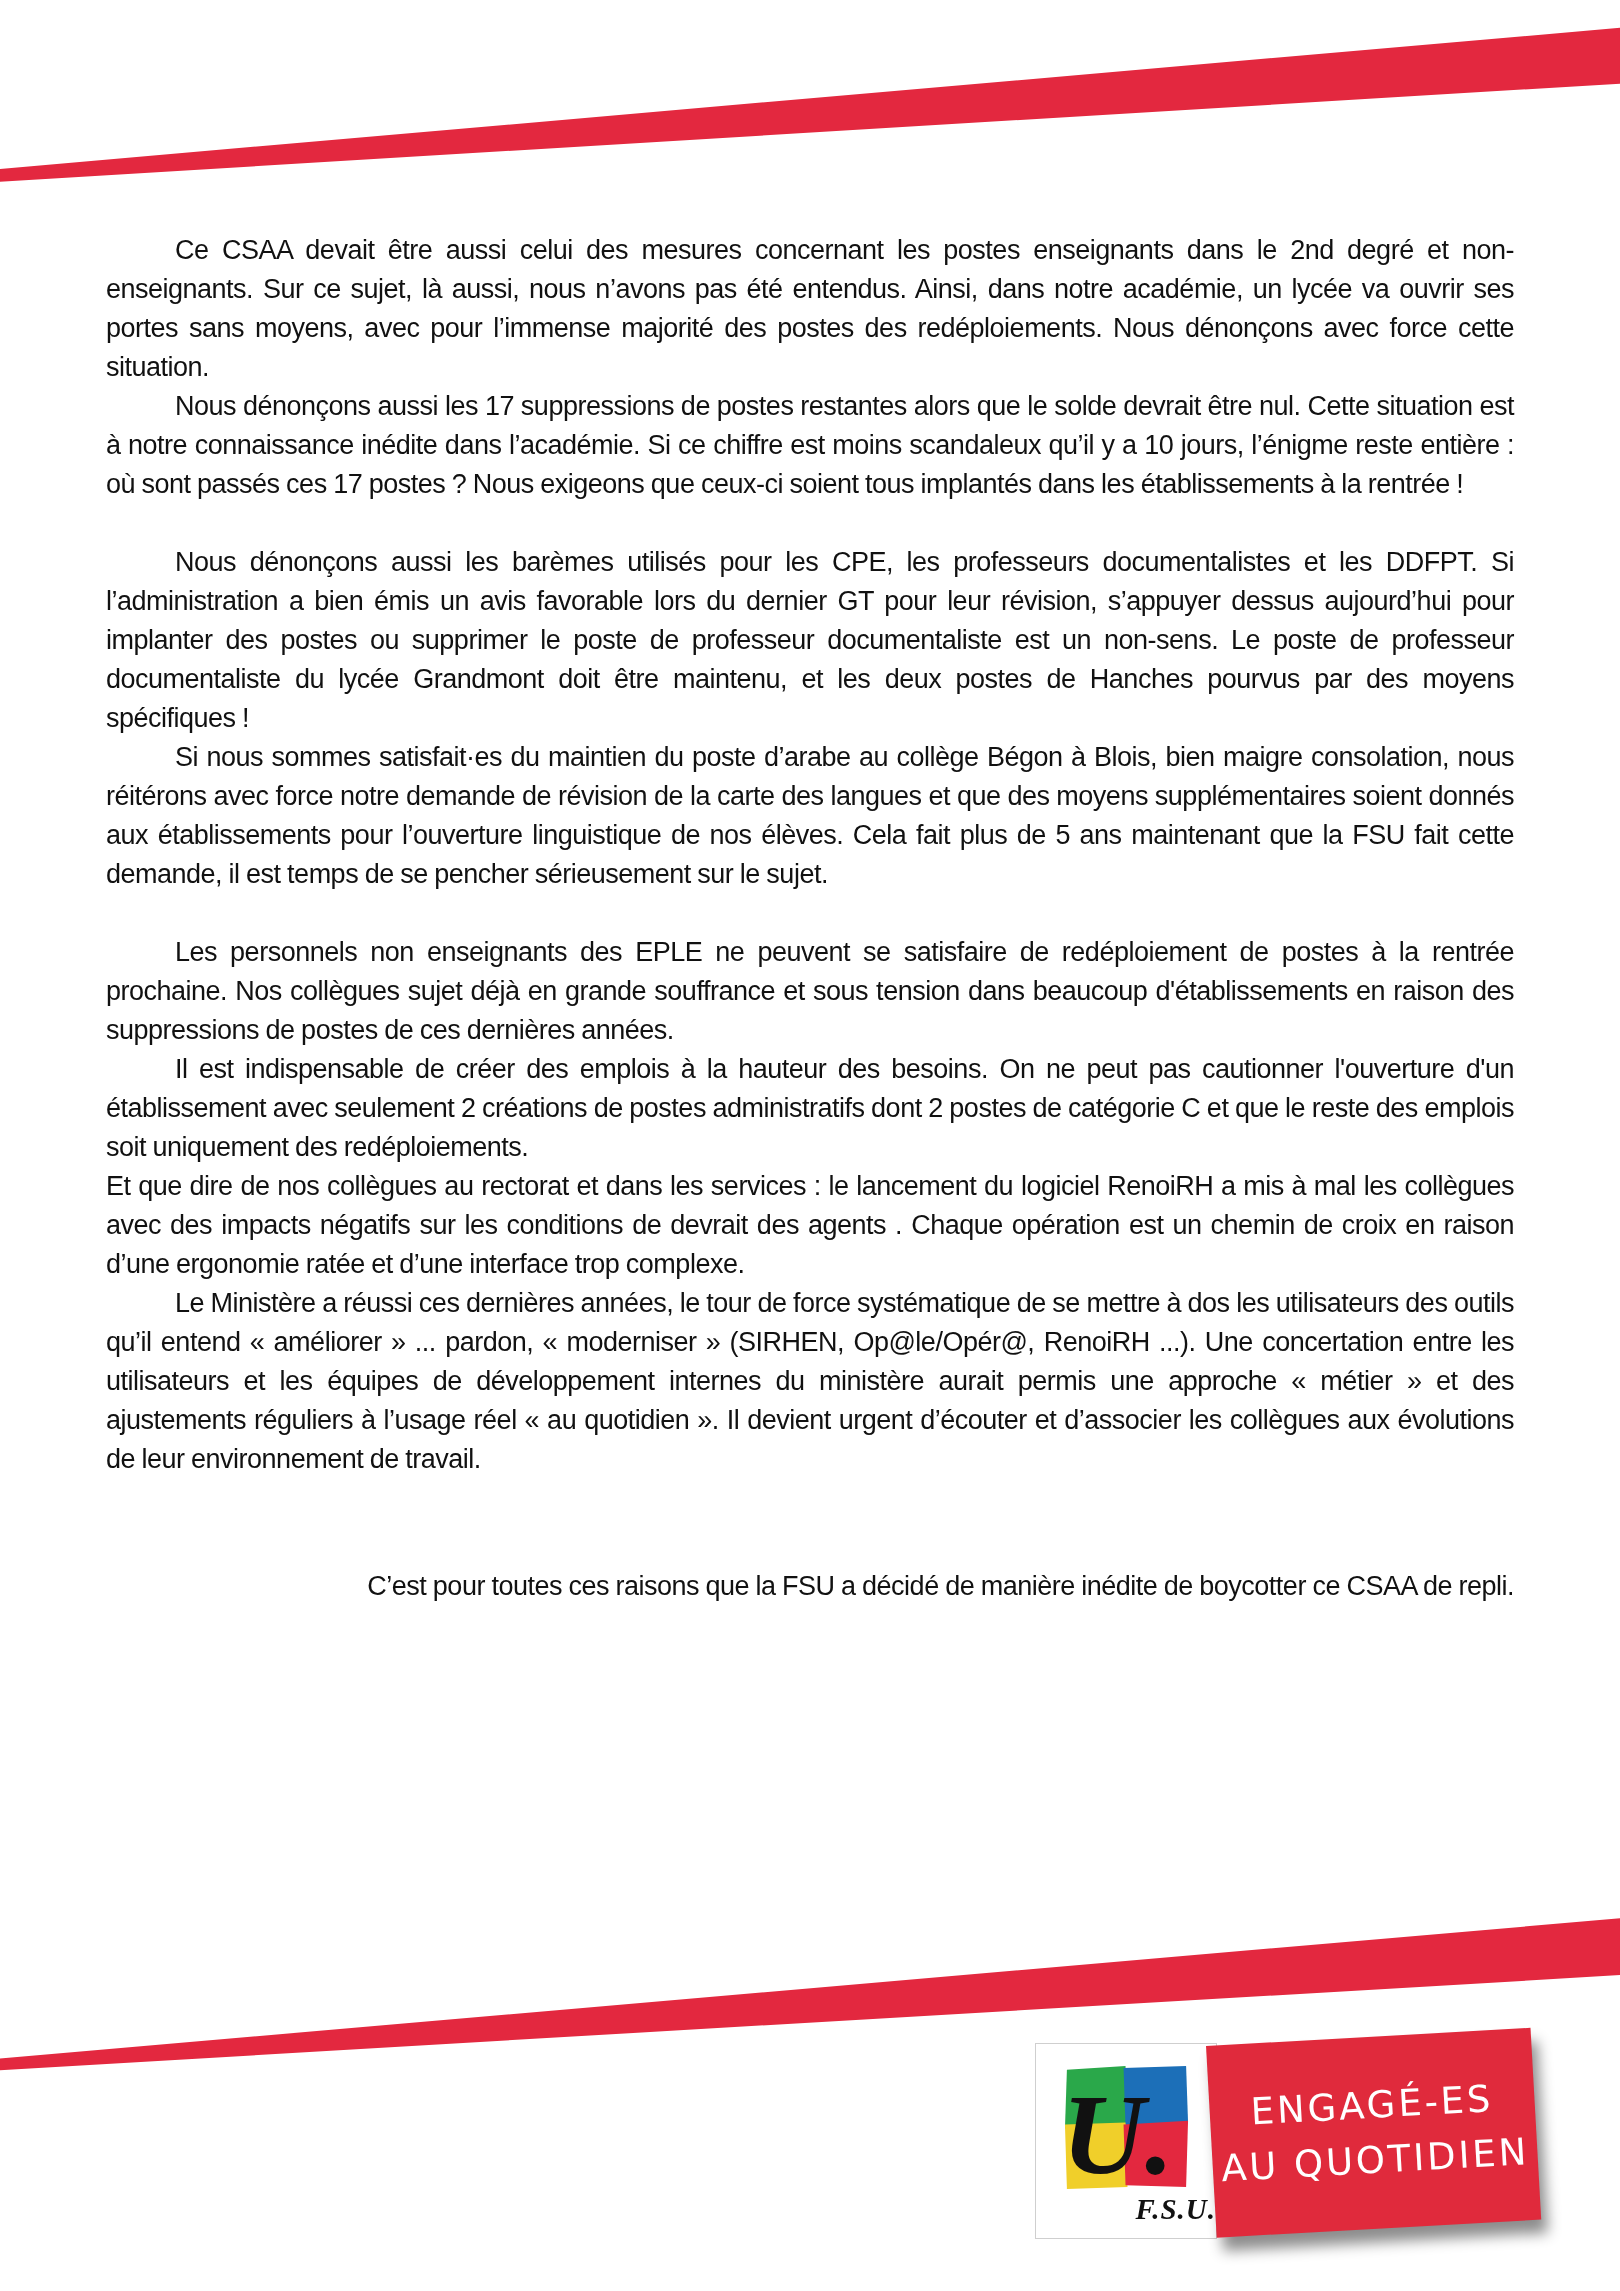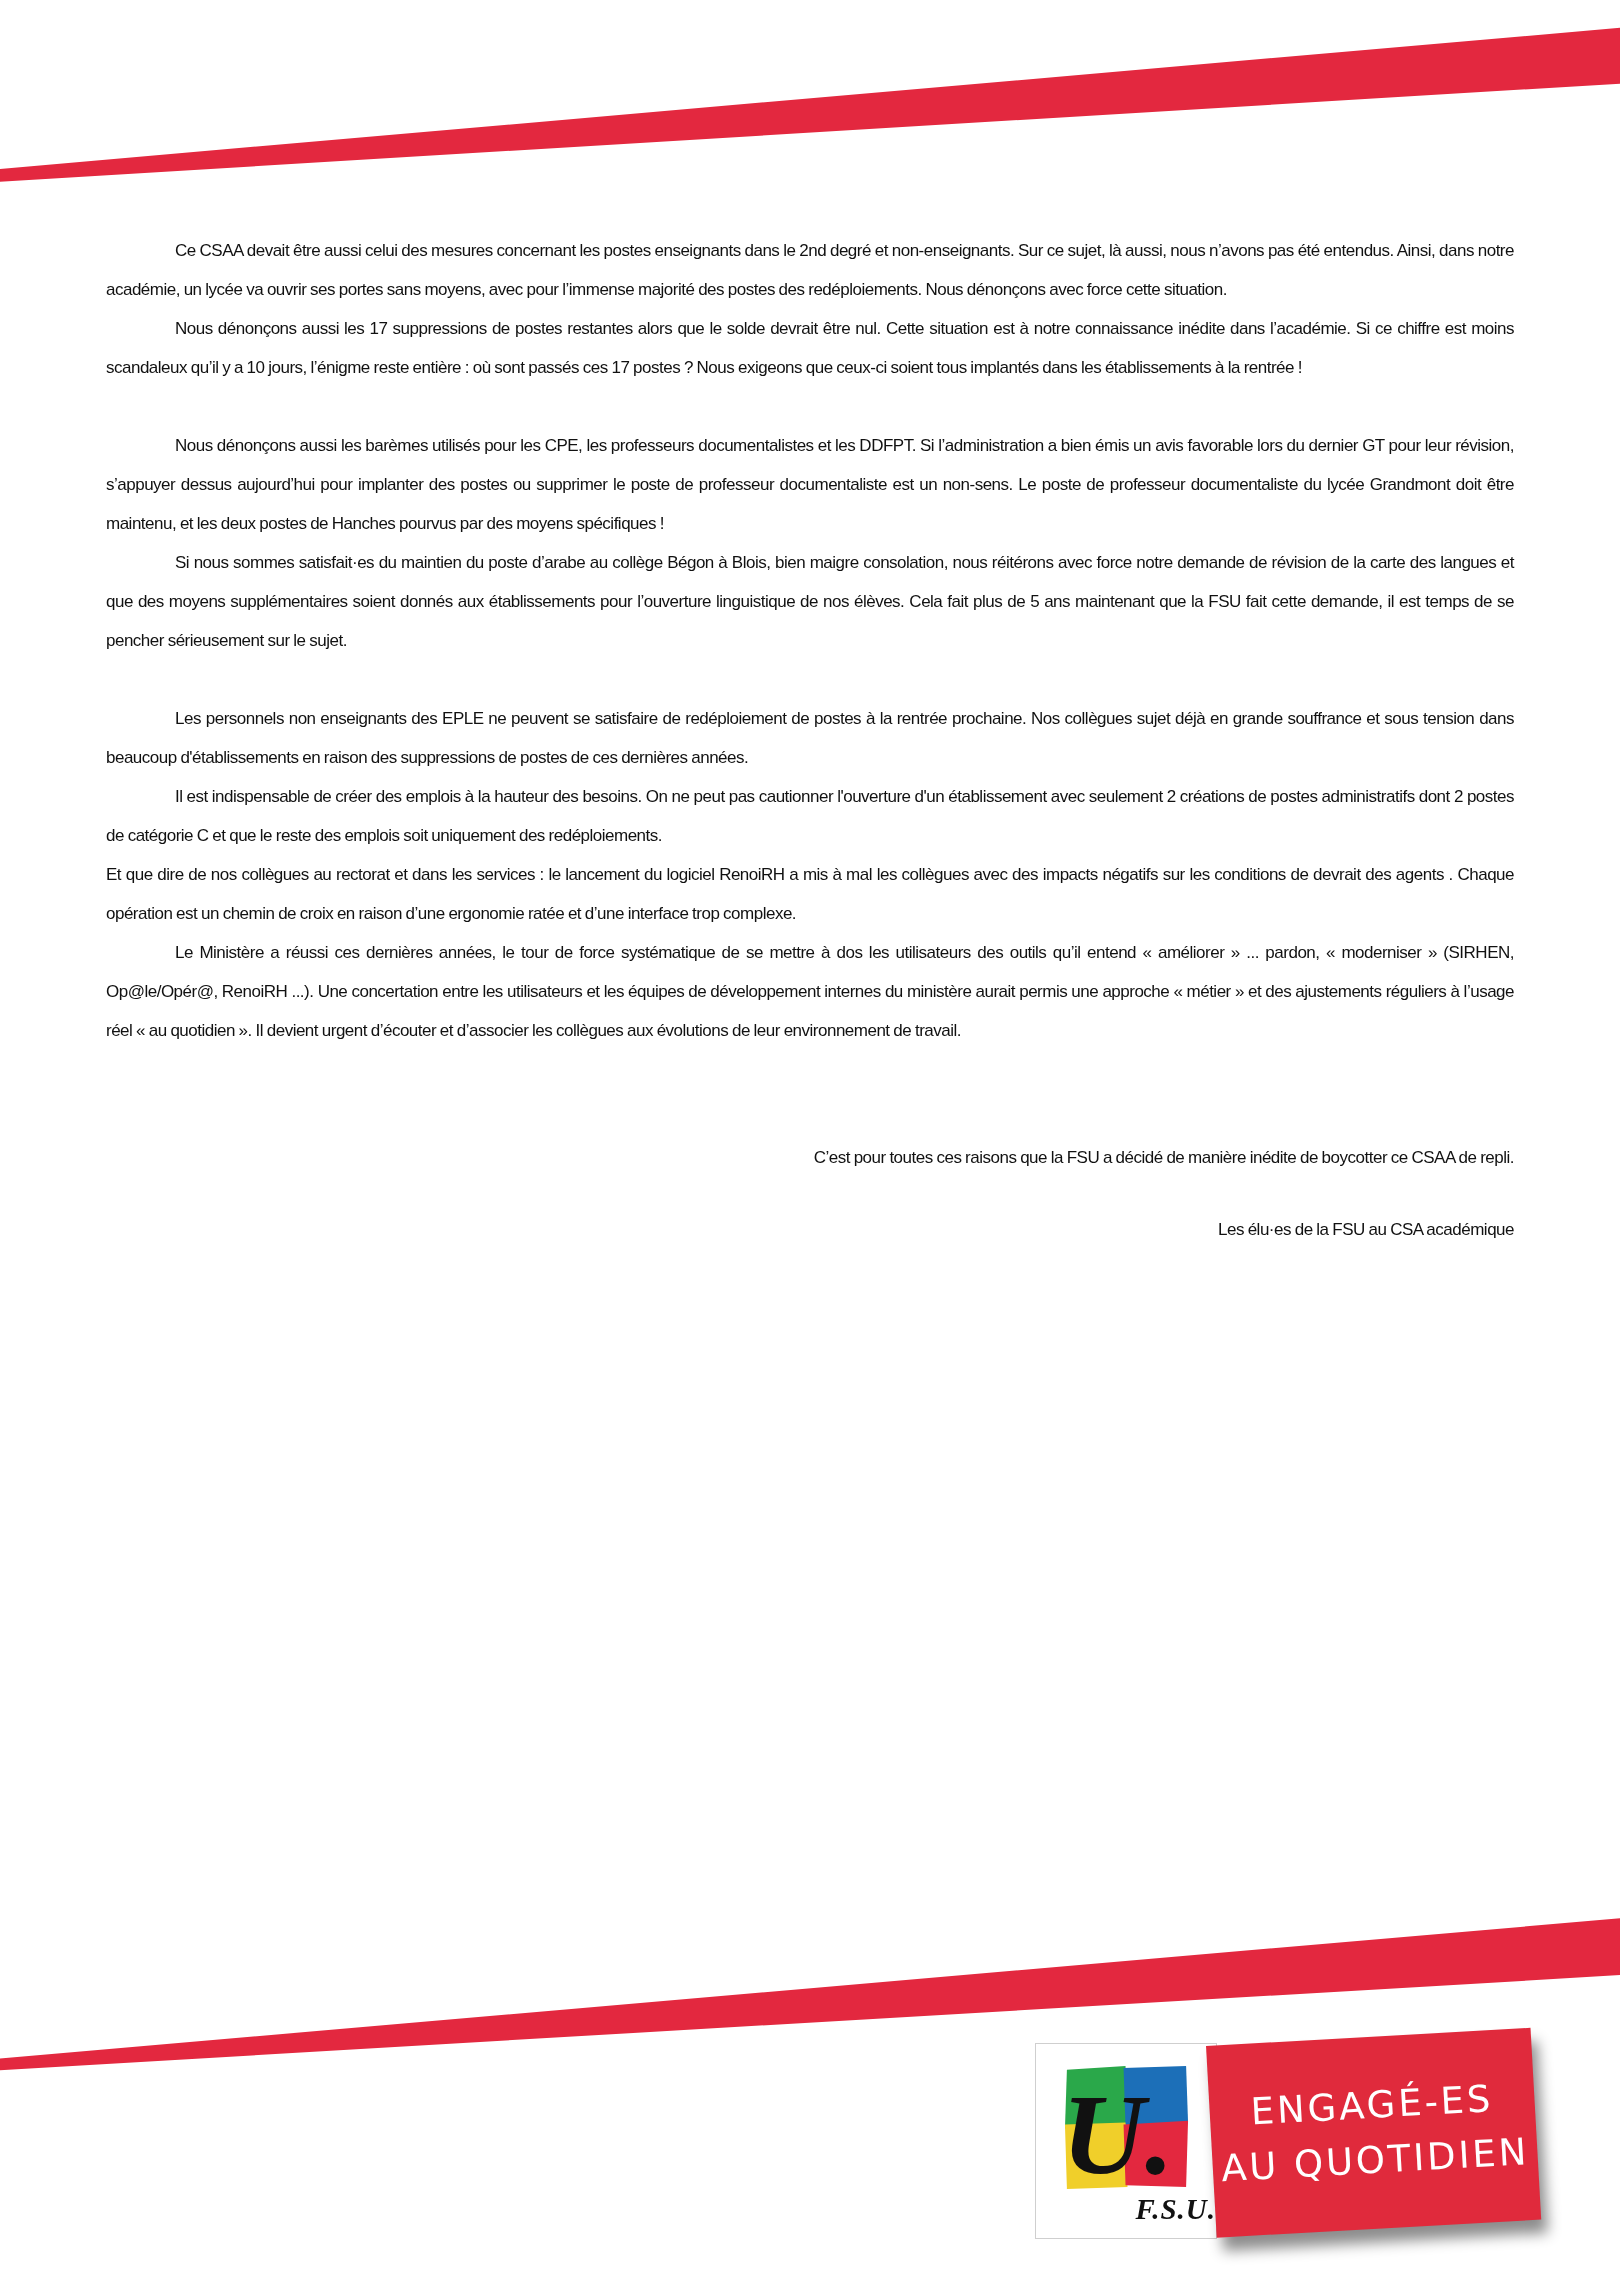--- a/index.html
+++ b/index.html
@@ -21,21 +21,21 @@
       top: 0;
       width: 1620px;
       height: 2292px;
       pointer-events: none;
     }
     .content {
       position: absolute;
       left: 106px;
       top: 231px;
       width: 1408px;
-      font-size: 17px;
+      font-size: 27px;
       line-height: 39px;
       letter-spacing: -0.5px;
       word-spacing: -0.5px;
     }
     .para {
       margin: 0;
       text-align: justify;
       text-indent: 69px;
     }
     .para.noindent {
@@ -127,21 +127,20 @@
   <p class="para">Nous dénonçons aussi les barèmes utilisés pour les CPE, les professeurs documentalistes et les DDFPT. Si l’administration a bien émis un avis favorable lors du dernier GT pour leur révision, s’appuyer dessus aujourd’hui pour implanter des postes ou supprimer le poste de professeur documentaliste est un non-sens. Le poste de professeur documentaliste du lycée Grandmont doit être maintenu, et les deux postes de Hanches pourvus par des moyens spécifiques !</p>
   <p class="para">Si nous sommes satisfait·es du maintien du poste d’arabe au collège Bégon à Blois, bien maigre consolation, nous réitérons avec force notre demande de révision de la carte des langues et que des moyens supplémentaires soient donnés aux établissements pour l’ouverture linguistique de nos élèves. Cela fait plus de 5 ans maintenant que la FSU fait cette demande, il est temps de se pencher sérieusement sur le sujet.</p>
   <div class="gap"></div>
   <p class="para">Les personnels non enseignants des EPLE ne peuvent se satisfaire de redéploiement de postes à la rentrée prochaine. Nos collègues sujet déjà en grande souffrance et sous tension dans beaucoup d'établissements en raison des suppressions de postes de ces dernières années.</p>
   <p class="para">Il est indispensable de créer des emplois à la hauteur des besoins. On ne peut pas cautionner l'ouverture d'un établissement avec seulement 2 créations de postes administratifs dont 2 postes de catégorie C et que le reste des emplois soit uniquement des redéploiements.</p>
   <p class="para noindent">Et que dire de nos collègues au rectorat et dans les services : le lancement du logiciel RenoiRH a mis à mal les collègues  avec des impacts négatifs sur les conditions de devrait des agents . Chaque opération est un chemin de croix en raison d’une ergonomie ratée et d’une interface trop complexe.</p>
   <p class="para">Le Ministère a réussi ces dernières années, le tour de force systématique de se mettre à dos les utilisateurs des outils qu’il entend « améliorer » ... pardon, « moderniser » (SIRHEN, Op@le/Opér@, RenoiRH ...). Une concertation entre les utilisateurs et les équipes de développement internes du ministère aurait permis une approche « métier » et des ajustements réguliers à l’usage réel « au quotidien ». Il devient urgent d’écouter et d’associer les collègues aux évolutions de leur environnement de travail.</p>
   <div class="gap2"></div>
   <div class="gap"></div>
   <p class="closing">C’est pour toutes ces raisons que la FSU a décidé de manière inédite de boycotter ce CSAA de repli.</p>
-  <p class="signature">Les élu·es de la FSU au CSA académique</p>
 </div>
 
 <div class="logo-box">
   <svg class="logo-mark" viewBox="0 0 130 130" width="127" height="127">
     <path d="M4,6 L64,2 L66,62 L2,66 Z" fill="#2aa84a"></path>
     <path d="M62,4 L126,2 L128,60 L64,64 Z" fill="#1c6fb8"></path>
     <path d="M2,62 L64,60 L66,126 L4,128 Z" fill="#f0cf2a"></path>
     <path d="M62,62 L128,58 L126,126 L64,124 Z" fill="#e3283f"></path>
     <text x="56" y="112" text-anchor="middle" font-family="Liberation Serif, DejaVu Serif, serif" font-style="italic" font-weight="bold" font-size="118" fill="#111111">U.</text>
   </svg>

